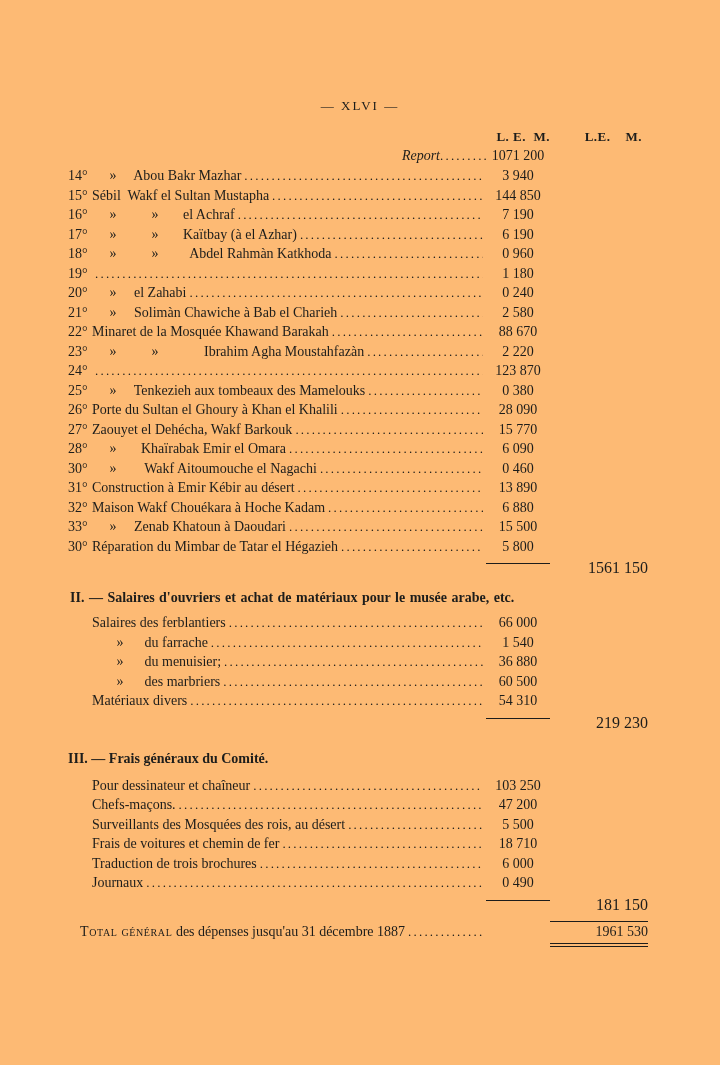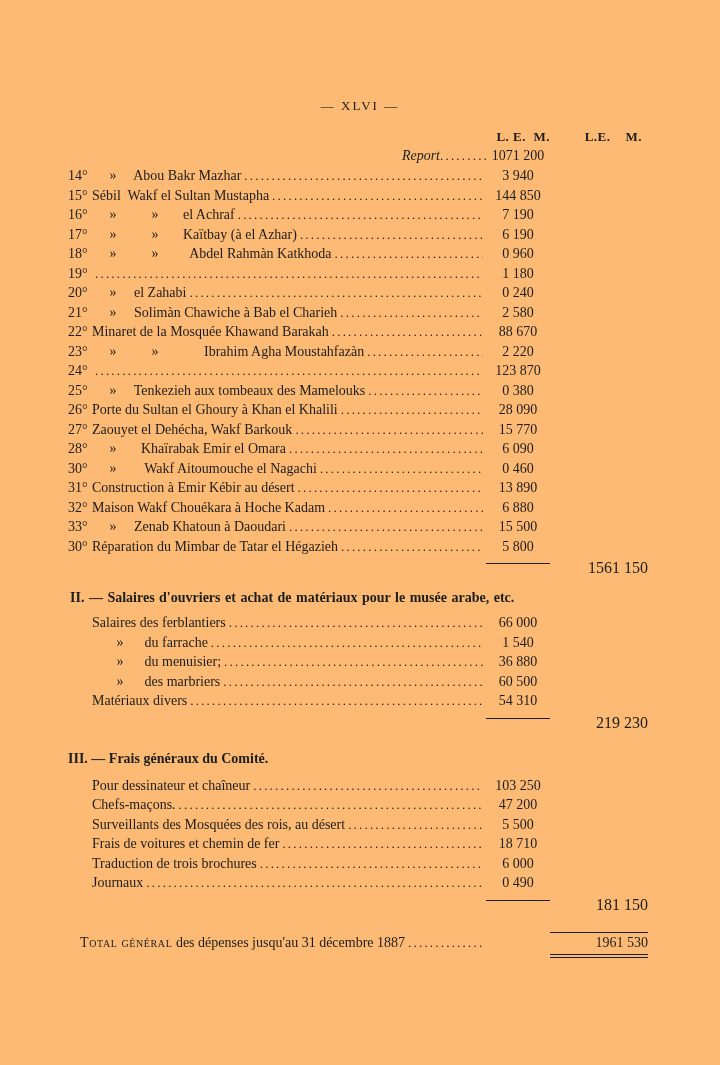--- a/index.html
+++ b/index.html
@@ -22,21 +22,21 @@
   .label{white-space:pre;flex:none;}
   .leader{flex:1;min-width:0;overflow:hidden;white-space:nowrap;margin:0 3px;}
   .val1{width:64px;flex:none;text-align:center;white-space:pre;}
   .val2{width:98px;flex:none;text-align:right;white-space:pre;}
   .total-row{display:flex;height:25px;align-items:flex-start;}
   .rule{width:64px;flex:none;border-top:1.5px solid #1d1d1b;margin-top:7px;}
   .tval{width:98px;flex:none;text-align:right;padding-top:3px;font-size:16px;}
   .heading{font-weight:bold;}
   .h-sec2{margin:9px 0 7px;padding-left:2px;word-spacing:1px;}
   .h-sec3{margin:15px 0 9px;text-align:left;}
-  .grand{display:flex;align-items:baseline;margin-top:14px;padding-left:12px;}
+  .grand{display:flex;align-items:baseline;margin-top:3px;padding-left:12px;}
   .glabel{flex:none;white-space:pre;}
   .smallcaps{font-variant:small-caps;letter-spacing:.6px;}
   .gleader{flex:1;min-width:0;overflow:hidden;white-space:nowrap;margin:0 3px;}
   .gval{width:98px;flex:none;text-align:right;border-top:1.3px solid #1d1d1b;
         border-bottom:4px double #1d1d1b;padding:2px 0 3px;box-sizing:content-box;}
 </style>
 </head>
 <body>
 
 <div class="page">

